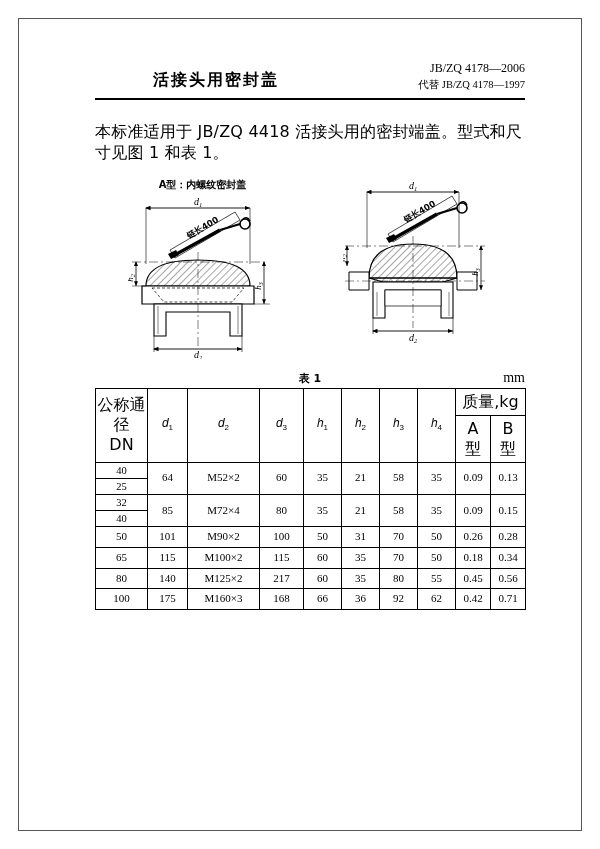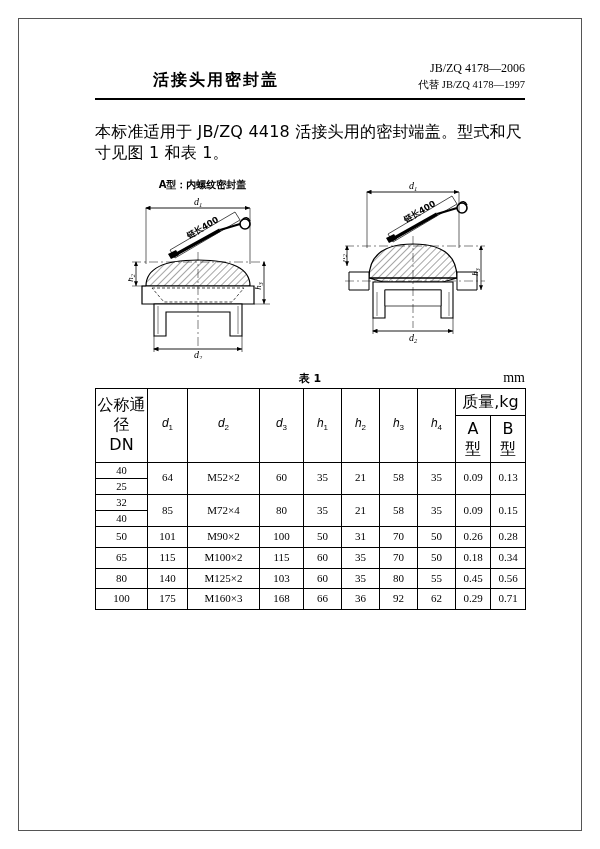--- a/index.html
+++ b/index.html
@@ -390,36 +390,36 @@
           <td>35</td>
           <td>70</td>
           <td>50</td>
           <td class="val">0.18</td>
           <td class="val">0.34</td>
         </tr>
         <tr>
           <td>80</td>
           <td>140</td>
           <td>M125×2</td>
-          <td>103</td>
+          <td>217</td>
           <td>60</td>
           <td>35</td>
           <td>80</td>
           <td>55</td>
           <td class="val">0.45</td>
           <td class="val">0.56</td>
         </tr>
         <tr>
           <td>100</td>
           <td>175</td>
           <td>M160×3</td>
           <td>168</td>
           <td>66</td>
           <td>36</td>
           <td>92</td>
           <td>62</td>
-          <td class="val">0.29</td>
+          <td class="val">0.42</td>
           <td class="val">0.71</td>
         </tr>
       </tbody>
   </table>
 
 </div>
 
 </body></html>

